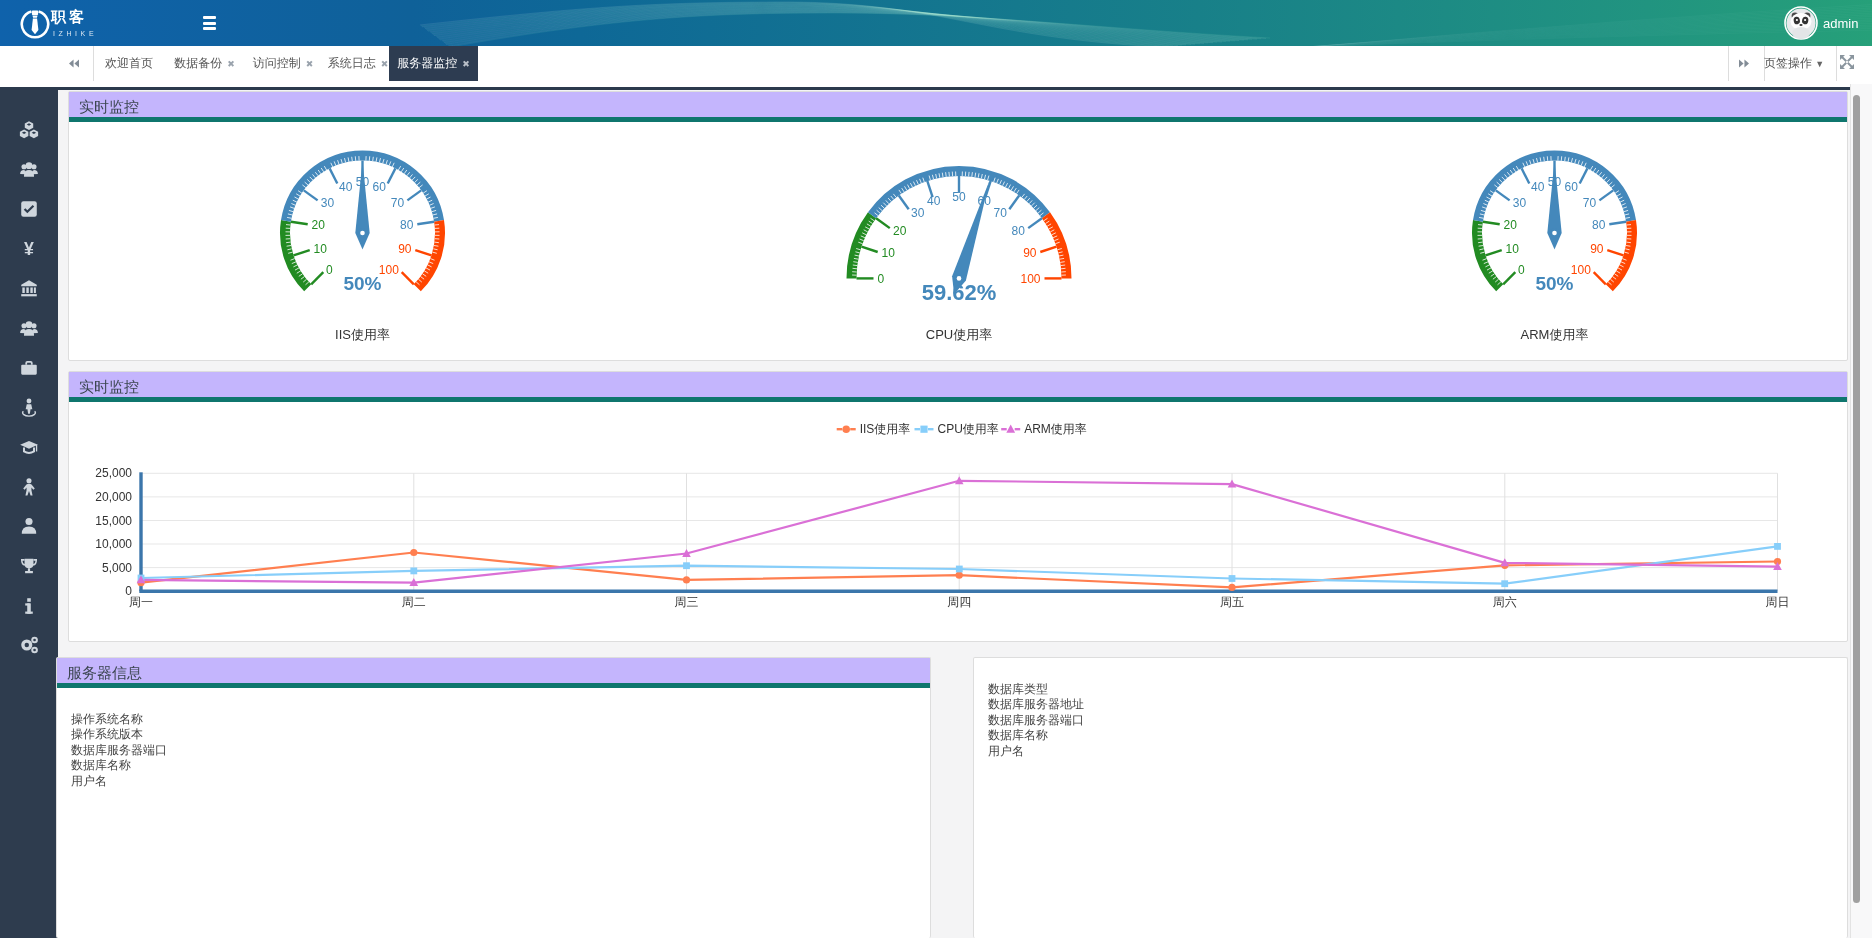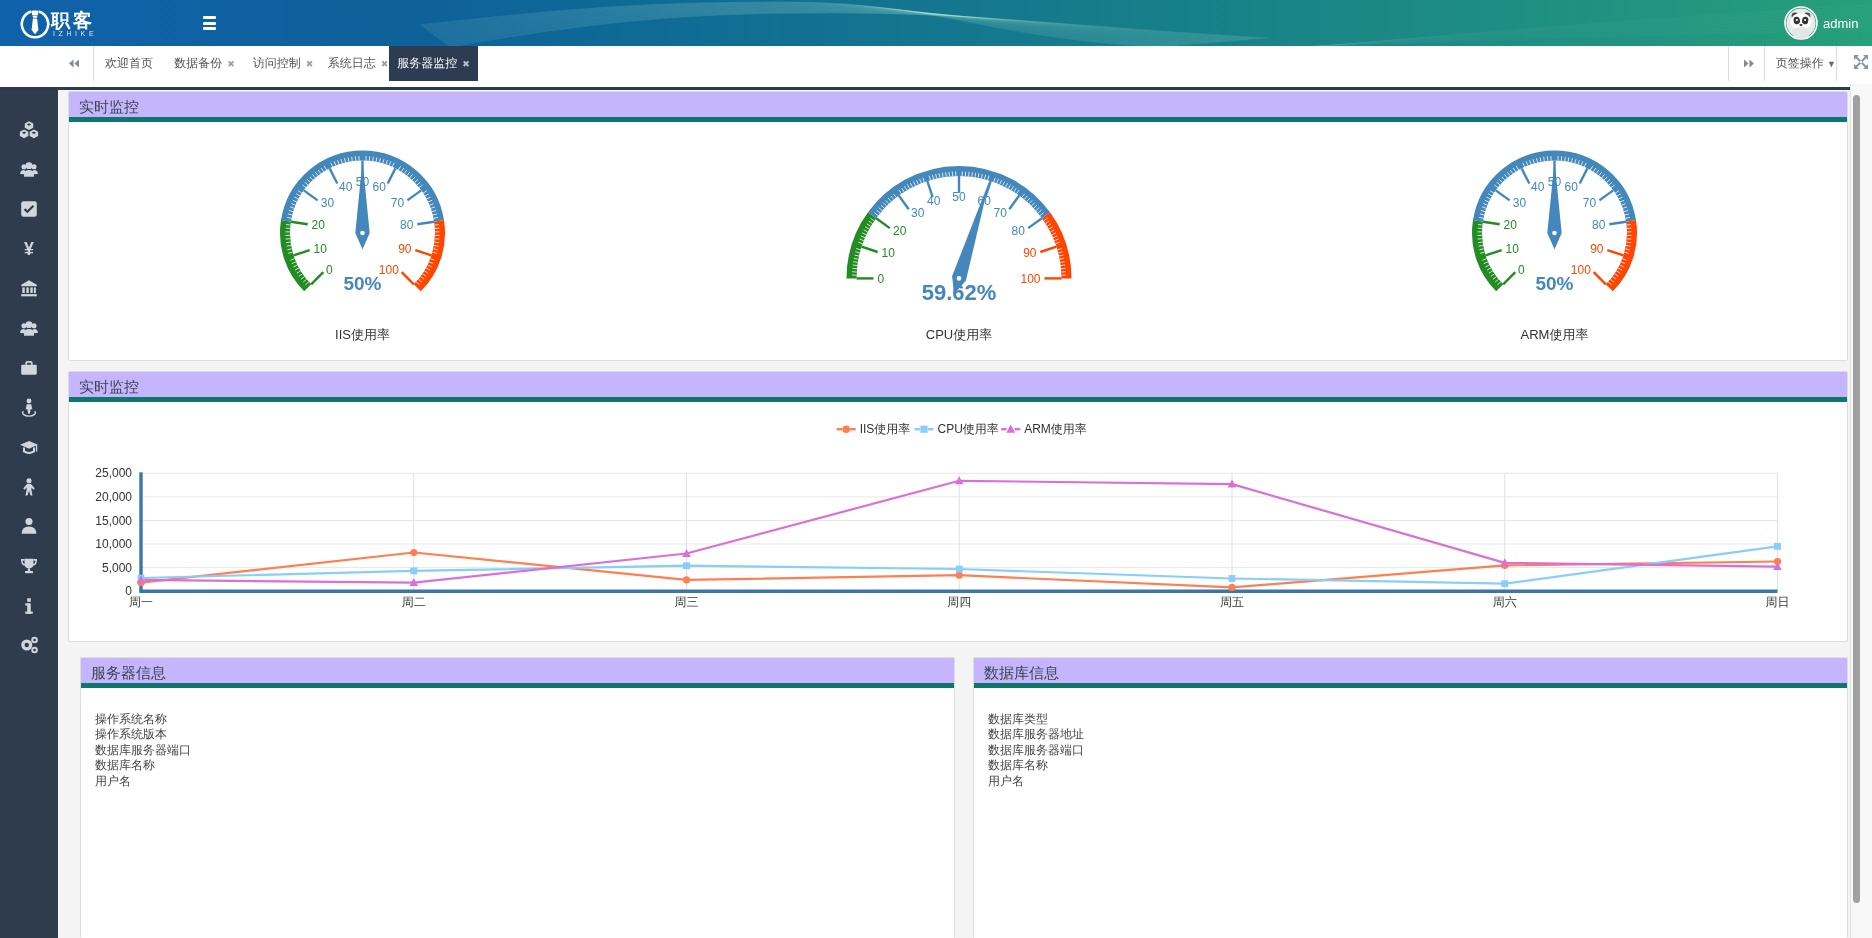--- a/index.html
+++ b/index.html
@@ -1,30 +1,30 @@
 <!DOCTYPE html>
 <html><head><meta charset="utf-8"><title>服务器监控</title>
 <style>
 * { margin:0; padding:0; box-sizing:border-box; }
 html,body { width:1872px; height:938px; overflow:hidden; font-family:"Liberation Sans",sans-serif; background:#f4f4f5; position:relative; }
 .navbar { position:absolute; left:0; top:0; width:1872px; height:46px;
   background:linear-gradient(90deg,#0f62ab 0%,#0f6199 22%,#0e6897 31%,#188089 64%,#219480 88%,#26a079 100%); overflow:hidden; }
-.logo-txt { position:absolute; left:51px; top:8px; color:#fff; font-size:19px; font-weight:bold; letter-spacing:3px; }
+.logo-txt { position:absolute; left:51px; top:8px; color:#fff; font-size:15px; font-weight:bold; letter-spacing:3px; }
 .logo-sub { position:absolute; left:53px; top:30px; color:rgba(255,255,255,0.85); font-size:7px; letter-spacing:3.6px; }
 .burger { position:absolute; left:203px; top:16px; width:13px; }
 .burger div { height:3.2px; background:#fff; margin-bottom:2.4px; border-radius:1px; }
 .adm { position:absolute; left:1823px; top:16px; color:#fff; font-size:13px;text-align:right; }
 .tabbar { position:absolute; left:0; top:46px; width:1872px; height:44px; background:#fff; border-bottom:3px solid #2b3a4d; }
 .tabbar .arr { position:absolute; top:0; height:35px; line-height:35px; color:#848e99; font-size:13px; }
 .vsep { position:absolute; top:0; height:35px; width:1px; background:#ddd; }
 .tab { position:absolute; top:0; height:35px; line-height:35px; font-size:12px; color:#555; text-align:center; }
 .tab .x { color:#9aa3ad; font-size:9px; margin-left:5px; }
 .tab.act { background:#2d3c51; color:#fff; }
 .tab.act .x { color:#b9c0c9; }
-.rctl { position:absolute; top:0; height:35px; line-height:35px; font-size:12px; color:#555; text-align:right; }
+.rctl { position:absolute; top:0; height:35px; line-height:35px; font-size:12px; color:#555; text-align:left; }
 .sidebar { position:absolute; left:0; top:46px; width:58px; height:892px; background:#2e3c4e; }
 .sic { position:absolute; left:19px; }
 .panel { position:absolute; background:#fff; border:1px solid #ddd; border-radius:2px; }
 .phead { height:30px; background:#c4b5fd; border-bottom:5px solid #0f766e; line-height:29px; padding-left:10px; font-size:15px; color:#3c4651; }
 .plist { padding:8px 0 0 14px; font-size:12px; color:#444; line-height:15.4px;margin-top:16px; }
 .sb-track { position:absolute; left:1850px; top:84px; width:22px; height:854px; background:#f8f8f9; border-left:1px solid #e3e3e3; }
 .sb-thumb { position:absolute; left:1852.5px; top:95px; width:7px; height:808px; background:#a0a0a0; border-radius:4px; }
 </style></head>
 <body>
 <div class="navbar">
@@ -372,21 +372,20 @@
         <line x1="844.5" y1="26.2" x2="850.0" y2="26.2" stroke="#87cefa" stroke-width="2.4"></line>
         <line x1="858.0" y1="26.2" x2="863.5" y2="26.2" stroke="#87cefa" stroke-width="2.4"></line>
         <rect x="850.4" y="22.6" width="7.2" height="7.2" fill="#87cefa"></rect>
         <text x="867.5" y="30.2" font-size="12" fill="#333">CPU使用率</text>
         <line x1="931.2" y1="26.2" x2="936.7" y2="26.2" stroke="#da70d6" stroke-width="2.4"></line>
         <line x1="944.7" y1="26.2" x2="950.2" y2="26.2" stroke="#da70d6" stroke-width="2.4"></line>
         <polygon points="940.7,21.6 936.3,29.8 945.1,29.8" fill="#da70d6"></polygon>
         <text x="954.2" y="30.2" font-size="12" fill="#333">ARM使用率</text>
       </svg></div>
 </div>
-<div class="panel" style="left:80px;top:657px;width:875px;height:281px;border-bottom:none;">
+<div class="panel" style="left:56px;top:657px;width:875px;height:281px;border-bottom:none;">
   <div class="phead">服务器信息</div>
   <div class="plist">操作系统名称<br>操作系统版本<br>数据库服务器端口<br>数据库名称<br>用户名</div>
 </div>
 <div class="panel" style="left:973px;top:657px;width:875px;height:281px;border-bottom:none;">
-  <div class="phead">数据库信息</div>
   <div class="plist">数据库类型<br>数据库服务器地址<br>数据库服务器端口<br>数据库名称<br>用户名</div>
 </div>
 <div class="sb-track"></div>
 <div class="sb-thumb"></div>
 </body></html>

